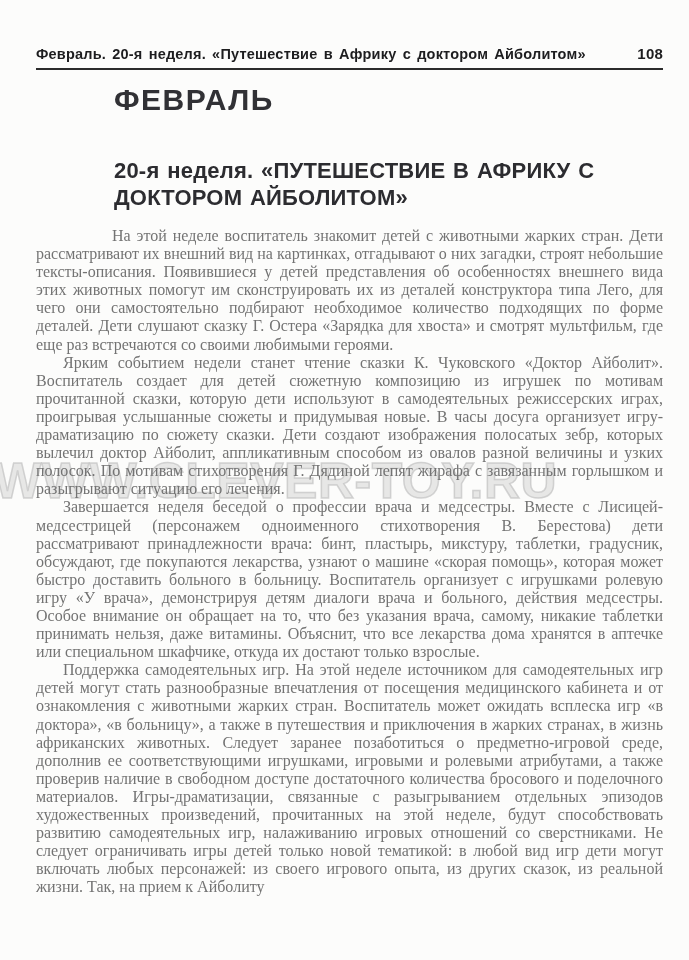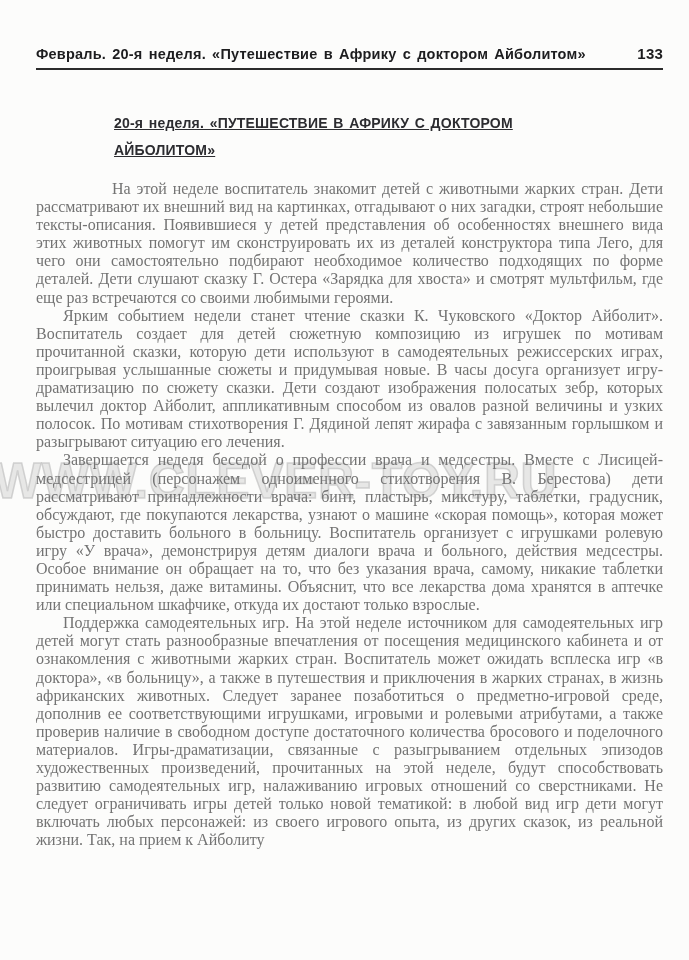--- a/index.html
+++ b/index.html
@@ -52,26 +52,25 @@
     font-weight: bold;
     font-size: 30px;
     letter-spacing: 1.5px;
     color: #313135;
   }
   .week-heading {
     margin: 40px 0 0 78px;
     max-width: 492px;
     font-family: "Liberation Sans", sans-serif;
     font-weight: bold;
-    font-size: 14px;
+    font-size: 22px;
     line-height: 27px;
     letter-spacing: 0.2px;
     word-spacing: 1.5px;
     color: #2c2c30;
-    text-decoration: underline;
   }
   .body-text {
     margin-top: 16px;
     font-family: "Liberation Serif", serif;
     font-size: 16px;
     line-height: 18.1px;
     text-align: justify;
     color: #737373;
   }
   .body-text p {
@@ -105,24 +104,25 @@
 <body>
 
 <div class="page">
 
   <div class="watermark">WWW.CLEVER-TOY.RU</div>
 
   <div class="content">
 
     <div class="running-header">
       <span class="header-title">Февраль. 20-я неделя. «Путешествие в Африку с доктором Айболитом»</span>
-      <span class="page-number">133</span>
+      <span class="page-number">108</span>
     </div>
     <div class="header-rule"></div>
 
+    <h1 class="month-title">ФЕВРАЛЬ</h1>
 
     <h2 class="week-heading">20-я неделя. «ПУТЕШЕСТВИЕ В АФРИКУ С ДОКТОРОМ АЙБОЛИТОМ»</h2>
 
     <div class="body-text">
       <p class="first-para"><span>На этой неделе воспитатель знакомит детей с животными жарких стран. Дети рассматривают их внешний вид на картинках, отгадывают о них загадки, строят небольшие тексты-описания. Появившиеся у детей представления об особенностях внешнего вида этих животных помогут им сконструировать их из деталей конструктора типа Лего, для чего они самостоятельно подбирают необходимое количество подходящих по форме деталей. Дети слушают сказку Г. Остера «Зарядка для хвоста» и смотрят мультфильм, где еще раз встречаются со своими любимыми героями.</span></p>
       <p><span>Ярким событием недели станет чтение сказки К. Чуковского «Доктор Айболит». Воспитатель создает для детей сюжетную композицию из игрушек по мотивам прочитанной сказки, которую дети используют в самодеятельных режиссерских играх, проигрывая услышанные сюжеты и придумывая новые. В часы досуга организует игру-драматизацию по сюжету сказки. Дети создают изображения полосатых зебр, которых вылечил доктор Айболит, аппликативным способом из овалов разной величины и узких полосок. По мотивам стихотворения Г. Дядиной лепят жирафа с завязанным горлышком и разыгрывают ситуацию его лечения.</span></p>
       <p><span>Завершается неделя беседой о профессии врача и медсестры. Вместе с Лисицей-медсестрицей (персонажем одноименного стихотворения В. Берестова) дети рассматривают принадлежности врача: бинт, пластырь, микстуру, таблетки, градусник, обсуждают, где покупаются лекарства, узнают о машине «скорая помощь», которая может быстро доставить больного в больницу. Воспитатель организует с игрушками ролевую игру «У врача», демонстрируя детям диалоги врача и больного, действия медсестры. Особое внимание он обращает на то, что без указания врача, самому, никакие таблетки принимать нельзя, даже витамины. Объяснит, что все лекарства дома хранятся в аптечке или специальном шкафчике, откуда их достают только взрослые.</span></p>
       <p><span class="lead-in">Поддержка самодеятельных игр.</span> <span>На этой неделе источником для самодеятельных игр детей могут стать разнообразные впечатления от посещения медицинского кабинета и от ознакомления с животными жарких стран. Воспитатель может ожидать всплеска игр «в доктора», «в больницу», а также в путешествия и приключения в жарких странах, в жизнь африканских животных. Следует заранее позаботиться о предметно-игровой среде, дополнив ее соответствующими игрушками, игровыми и ролевыми атрибутами, а также проверив наличие в свободном доступе достаточного количества бросового и поделочного материалов. Игры-драматизации, связанные с разыгрыванием отдельных эпизодов художественных произведений, прочитанных на этой неделе, будут способствовать развитию самодеятельных игр, налаживанию игровых отношений со сверстниками. Не следует ограничивать игры детей только новой тематикой: в любой вид игр дети могут включать любых персонажей: из своего игрового опыта, из других сказок, из реальной жизни. Так, на прием к Айболиту</span></p>
     </div>
 

